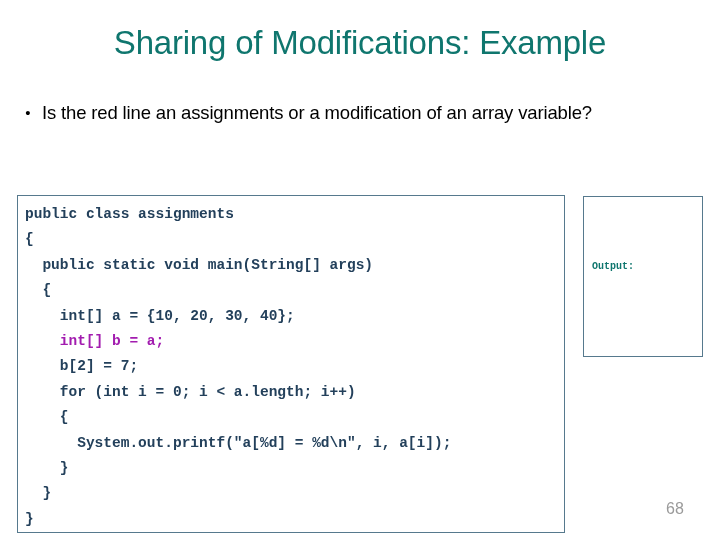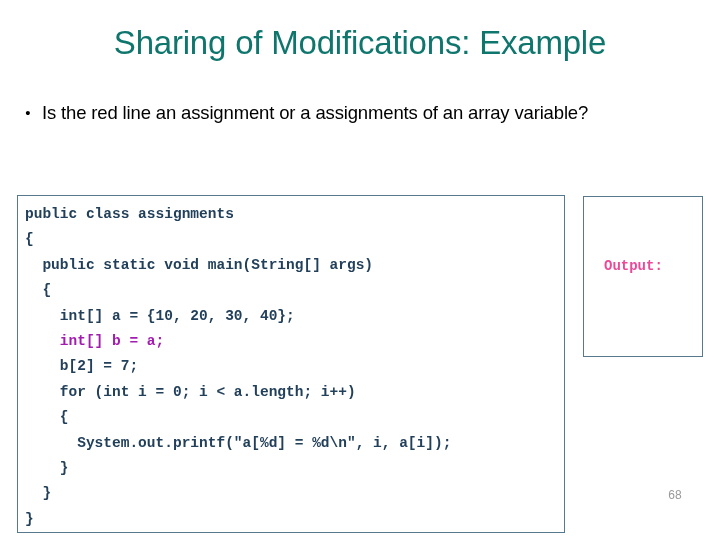--- a/index.html
+++ b/index.html
@@ -107,59 +107,59 @@
     top: 196px;
     width: 120px;
     height: 161px;
     border: 1px solid #56798d;
     background: #ffffff;
     box-sizing: border-box;
     overflow: hidden;
   }
   .output-inner {
     position: absolute;
-    left: 20px;
+    left: 8px;
     top: 6px;
     font-family: "Liberation Mono", "DejaVu Sans Mono", monospace;
-    font-size: 14px;
+    font-size: 10px;
     font-weight: bold;
     line-height: 25.4px;
-    color: #ec4899;
+    color: #0f766e;
     white-space: pre;
   }
   .output-label {
     white-space: pre;
     font-family: "Liberation Mono", "DejaVu Sans Mono", monospace;
   }
   .output-gap {
     height: 25px;
   }
 
   
   .page-number {
     position: absolute;
     left: 650px;
-    top: 488px;
+    top: 500px;
     width: 50px;
     text-align: center;
-    font-size: 12px;
+    font-size: 16px;
     color: #9a9a9a;
     font-family: "Liberation Sans", sans-serif;
   }
 </style>
 </head>
 <body>
 
 <div class="slide">
 
   <div class="slide-title">Sharing of Modifications: Example</div>
 
   <div class="bullet-row">
     <span class="bullet-mark">•</span>
-    <span class="bullet-text">Is the red line an assignment or a assignments of an array variable?</span>
+    <span class="bullet-text">Is the red line an assignments or a modification of an array variable?</span>
   </div>
 
   <div class="code-box">
     <div class="code-lines" id="code-lines"><div class="code-line">public class assignments</div><div class="code-line">{</div><div class="code-line">  public static void main(String[] args)</div><div class="code-line">  {</div><div class="code-line">    int[] a = {10, 20, 30, 40};</div><div class="code-line red">    int[] b = a;</div><div class="code-line">    b[2] = 7;</div><div class="code-line">    for (int i = 0; i &lt; a.length; i++)</div><div class="code-line">    {</div><div class="code-line">      System.out.printf("a[%d] = %d\n", i, a[i]);</div><div class="code-line">    }</div><div class="code-line">  }</div><div class="code-line">}</div></div>
   </div>
 
   <div class="output-box">
     <div class="output-inner">
       <div class="output-label">Output:</div>
       <div class="output-gap"></div>

